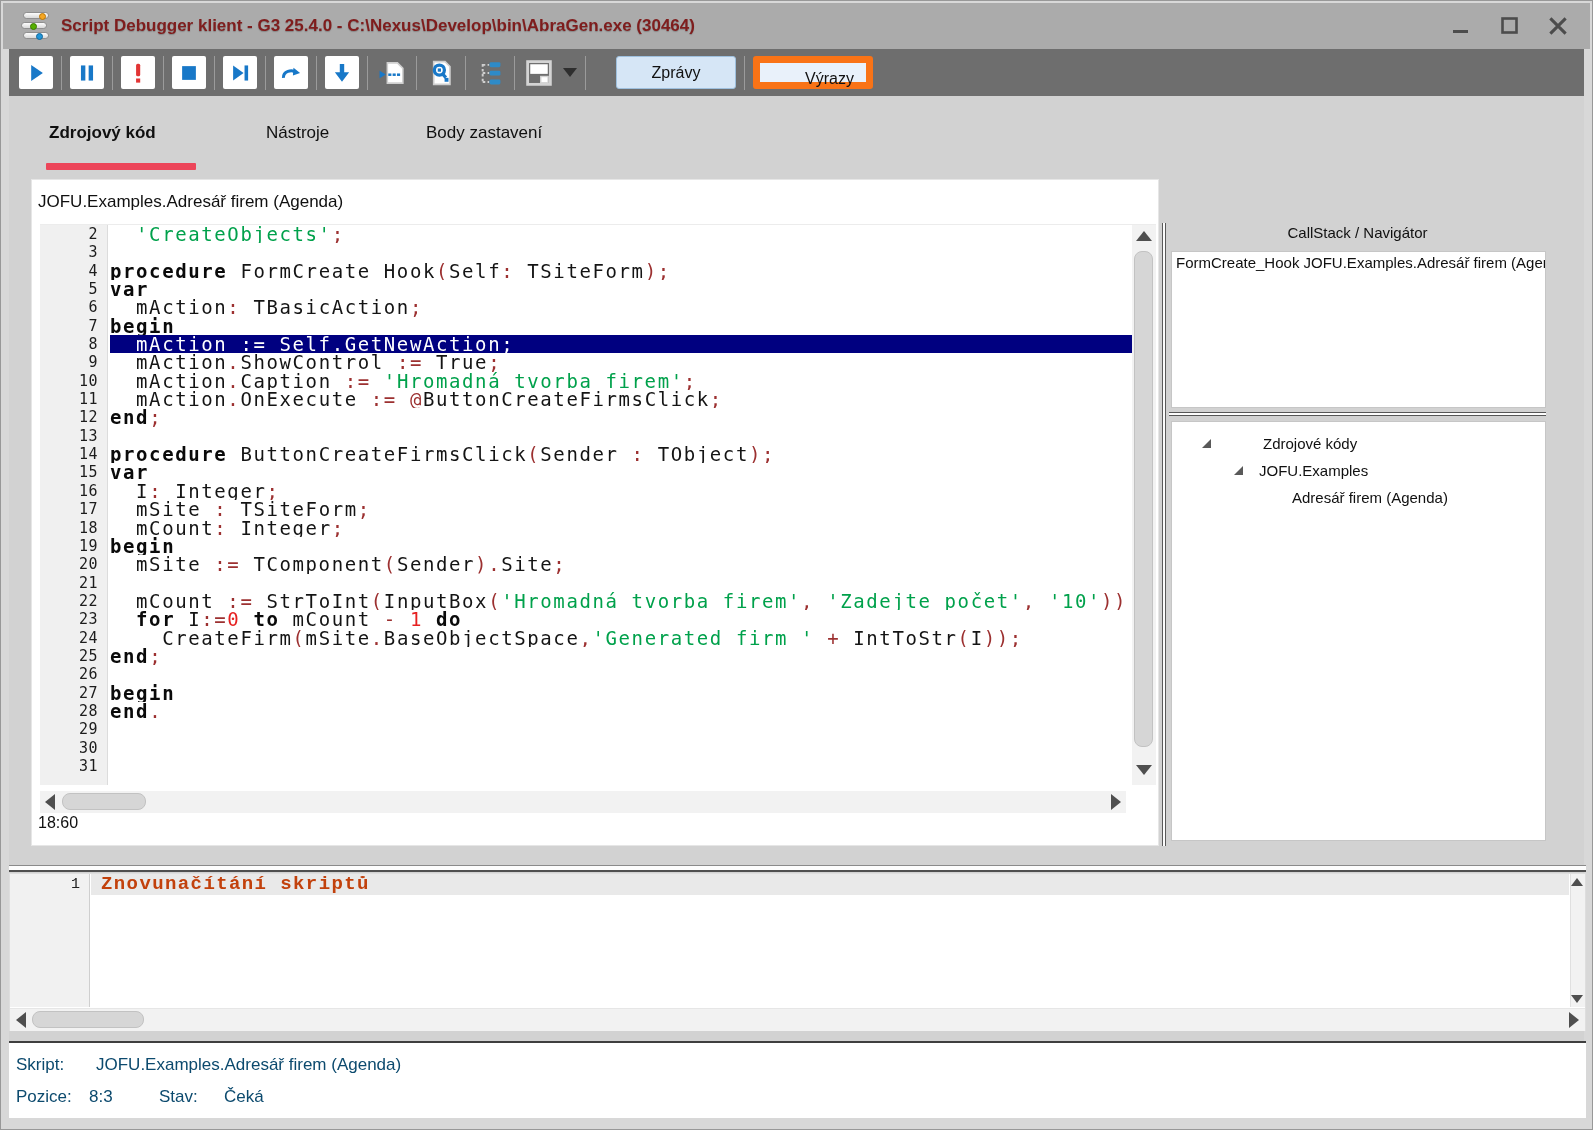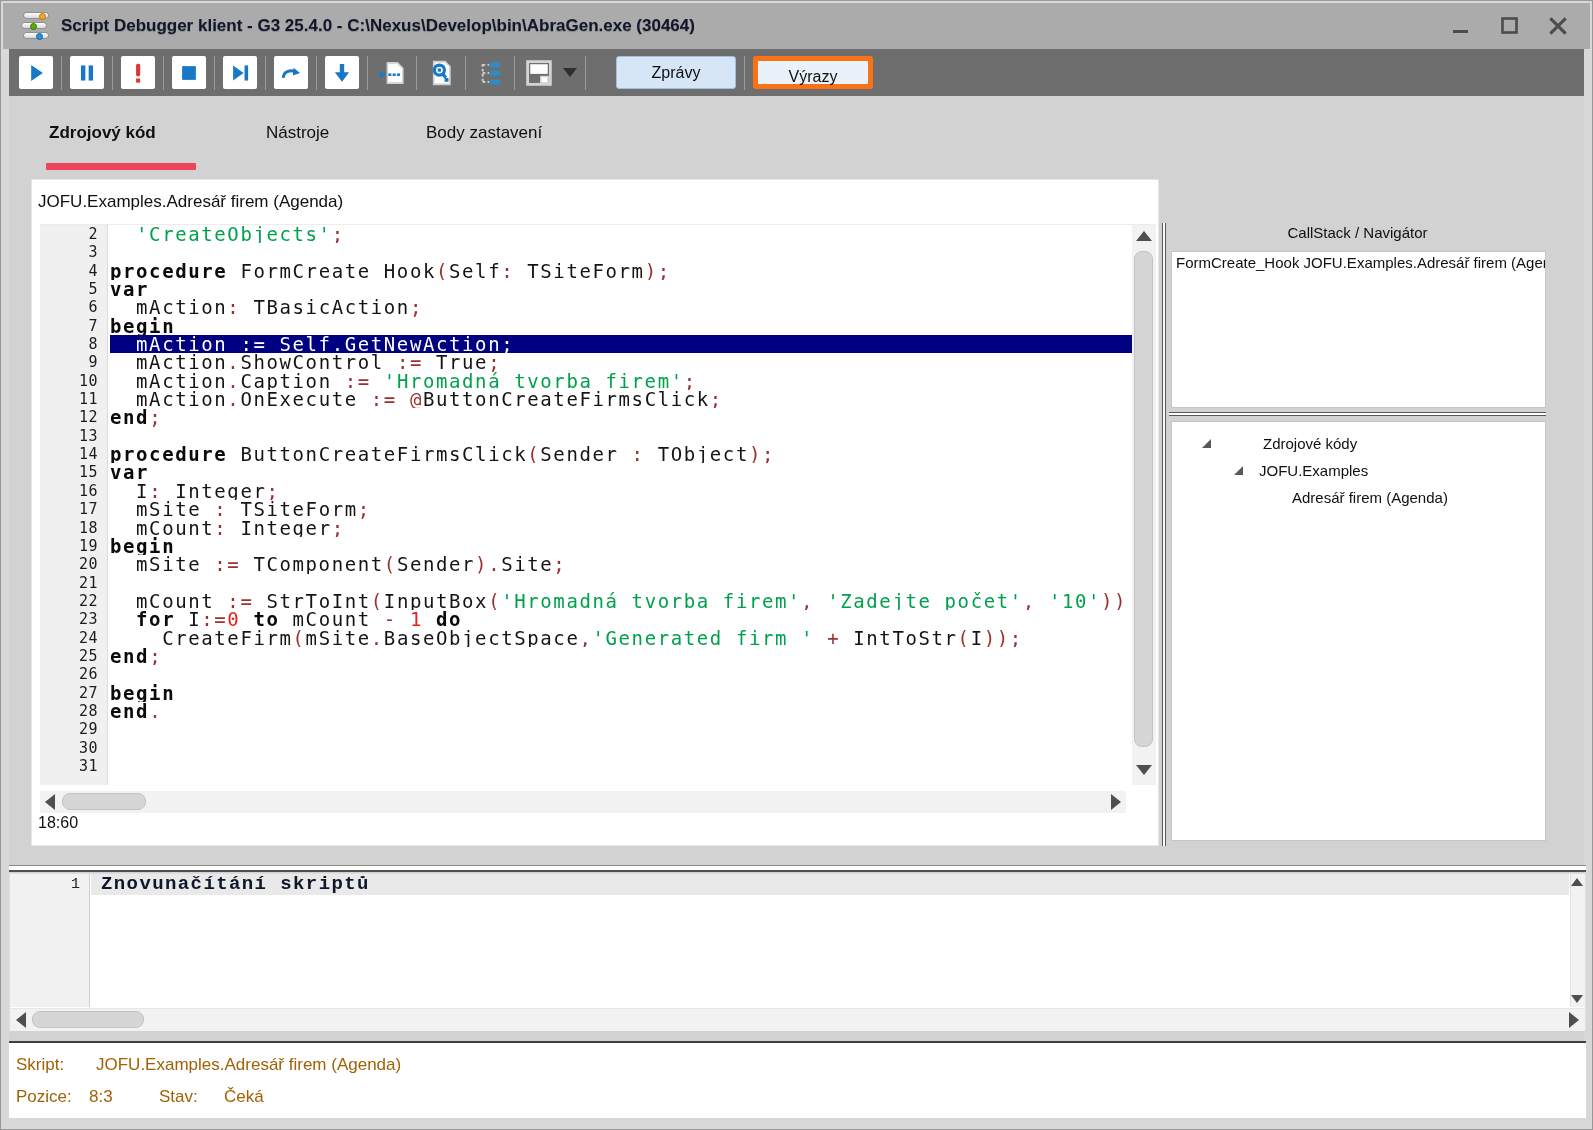--- a/index.html
+++ b/index.html
@@ -4,33 +4,33 @@
 <style>
   * { margin:0; padding:0; box-sizing:border-box; }
   body { font-family:"Liberation Sans", sans-serif; background:#d8d8d8; }
   #frame { position:relative; width:1593px; height:1130px; background:#d8d8d8; border:1px solid #989898; overflow:hidden; }
 
   
   #titlebar { position:absolute; left:2px; top:2px; right:2px; height:46px; background:#ababab; }
   .app-icon { position:absolute; left:18px; top:9px; width:32px; height:30px; }
   .slider-row { position:relative; width:26px; height:7px; background:linear-gradient(#fdfdfd,#d9d9d9); border:1px solid #8f8f8f; border-radius:4px; margin-bottom:3px; }
   .slider-knob { position:absolute; top:0px; width:7px; height:7px; border-radius:50%; }
-  #title-text { position:absolute; left:58px; top:0; height:46px; line-height:46px; color:#0f172a; font-size:17px; font-weight:bold; text-shadow:0 1px 1px rgba(90,90,90,.45); white-space:nowrap; }
+  #title-text { position:absolute; left:58px; top:0; height:46px; line-height:46px; color:#7f1d1d; font-size:17px; font-weight:bold; text-shadow:0 1px 1px rgba(90,90,90,.45); white-space:nowrap; }
   .winctl { position:absolute; top:9px; width:30px; height:28px; display:flex; align-items:center; justify-content:center; }
   #btn-min { left:1443px; } #btn-max { left:1492px; } #btn-close { left:1540px; }
 
   
   #toolbar { position:absolute; left:8px; top:48px; right:8px; height:47px; background:#6e6e6e; display:flex; align-items:center; padding-left:10px; }
   .tbtn { width:34px; height:33px; background:#ffffff; border-radius:2px; display:flex; align-items:center; justify-content:center; flex:0 0 auto; }
   .tflat { width:32px; height:33px; display:flex; align-items:center; justify-content:center; flex:0 0 auto; }
   .tsep { width:1px; height:34px; background:#9b9b9b; margin:0 8px; flex:0 0 auto; }
   .tbtn + .tsep, .tflat + .tsep { margin-left:8px; }
   .panelbtn { height:33px; padding:0 12px; min-width:120px; text-align:center; line-height:31px; font-size:16px; color:#111; border-radius:3px; flex:0 0 auto; }
   #btn-zpravy { background:#d6e6f6; border:1px solid #9ec0de; margin-left:22px; }
-  #btn-vyrazy { background:#e9f1fa; border:5px solid #f97316; }
+  #btn-vyrazy { background:#e9f1fa; border:7px solid #f97316;text-align:right; }
   .drop-arrow { width:0; height:0; border-left:7px solid transparent; border-right:7px solid transparent; border-top:9px solid #2e2e2e; margin-left:8px; flex:0 0 auto; }
 
   
   #content { position:absolute; left:8px; top:95px; right:8px; height:1022px; background:#d2d2d2; }
 
   
   .tab { position:absolute; top:27px; font-size:17px; color:#101010; white-space:nowrap; }
   #tab-source { left:40px; font-weight:bold; }
   #tab-tools  { left:257px; }
   #tab-break  { left:417px; }
@@ -80,27 +80,27 @@
   .tri { width:0; height:0; border-bottom:9px solid #595959; border-left:9px solid transparent; margin-right:16px; flex:0 0 auto; }
 
   
   #main-split { position:absolute; left:0; top:769px; width:1577px; height:7px; border-top:1px solid #8a8a8a; border-bottom:2px solid #4f4f4f; background:#fdfdfd; }
 
   
   #messages { position:absolute; left:0; top:777px; width:1577px; height:158px; background:#ffffff; border:1px solid #dedede; }
   #msg-gutter { position:absolute; left:0; top:0; width:80px; height:133px; background:#f1f1f1; border-right:1px solid #cfcfcf; }
   .msg-gut-row { height:21px; line-height:21px; text-align:right; padding-right:9px; font-family:"Liberation Mono", monospace; font-size:15px; color:#222; }
   #msg-lines { position:absolute; left:81px; top:0; right:16px; height:133px; overflow:hidden; }
-  .msg-row { height:21px; line-height:21px; padding-left:10px; font-family:"Liberation Mono", monospace; font-weight:bold; font-size:19px; letter-spacing:1.4px; color:#0f172a; white-space:pre; }
+  .msg-row { height:21px; line-height:21px; padding-left:10px; font-family:"Liberation Mono", monospace; font-weight:bold; font-size:19px; letter-spacing:1.4px; color:#c2410c; white-space:pre; }
   .msg-row.sel { background:#e9e9e9; }
   #msg-vscroll { right:0px; top:0; width:15px; height:133px; border-left:1px solid #e0e0e0; }
   #msg-hscroll { left:0; top:134px; width:1575px; height:23px; border-top:1px solid #e6e6e6; }
 
   
-  #statusbar { position:absolute; left:0; top:945px; width:1577px; height:77px; background:#ffffff; border-top:2px solid #3f3f3f; font-size:17px; color:#a16207; }
+  #statusbar { position:absolute; left:0; top:945px; width:1577px; height:77px; background:#ffffff; border-top:2px solid #3f3f3f; font-size:17px; color:#0c4a6e; }
   .sb-row1 { position:absolute; top:12px; } .sb-row2 { position:absolute; top:44px; }
   .sb-l { position:absolute; white-space:nowrap; }
 </style>
 </head>
 <body>
 
 <div id="frame">
 
   <div id="titlebar">
     <div class="app-icon">

